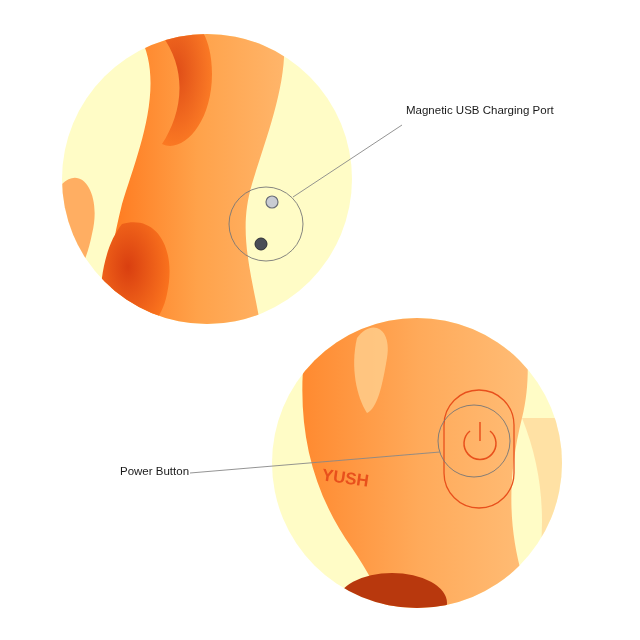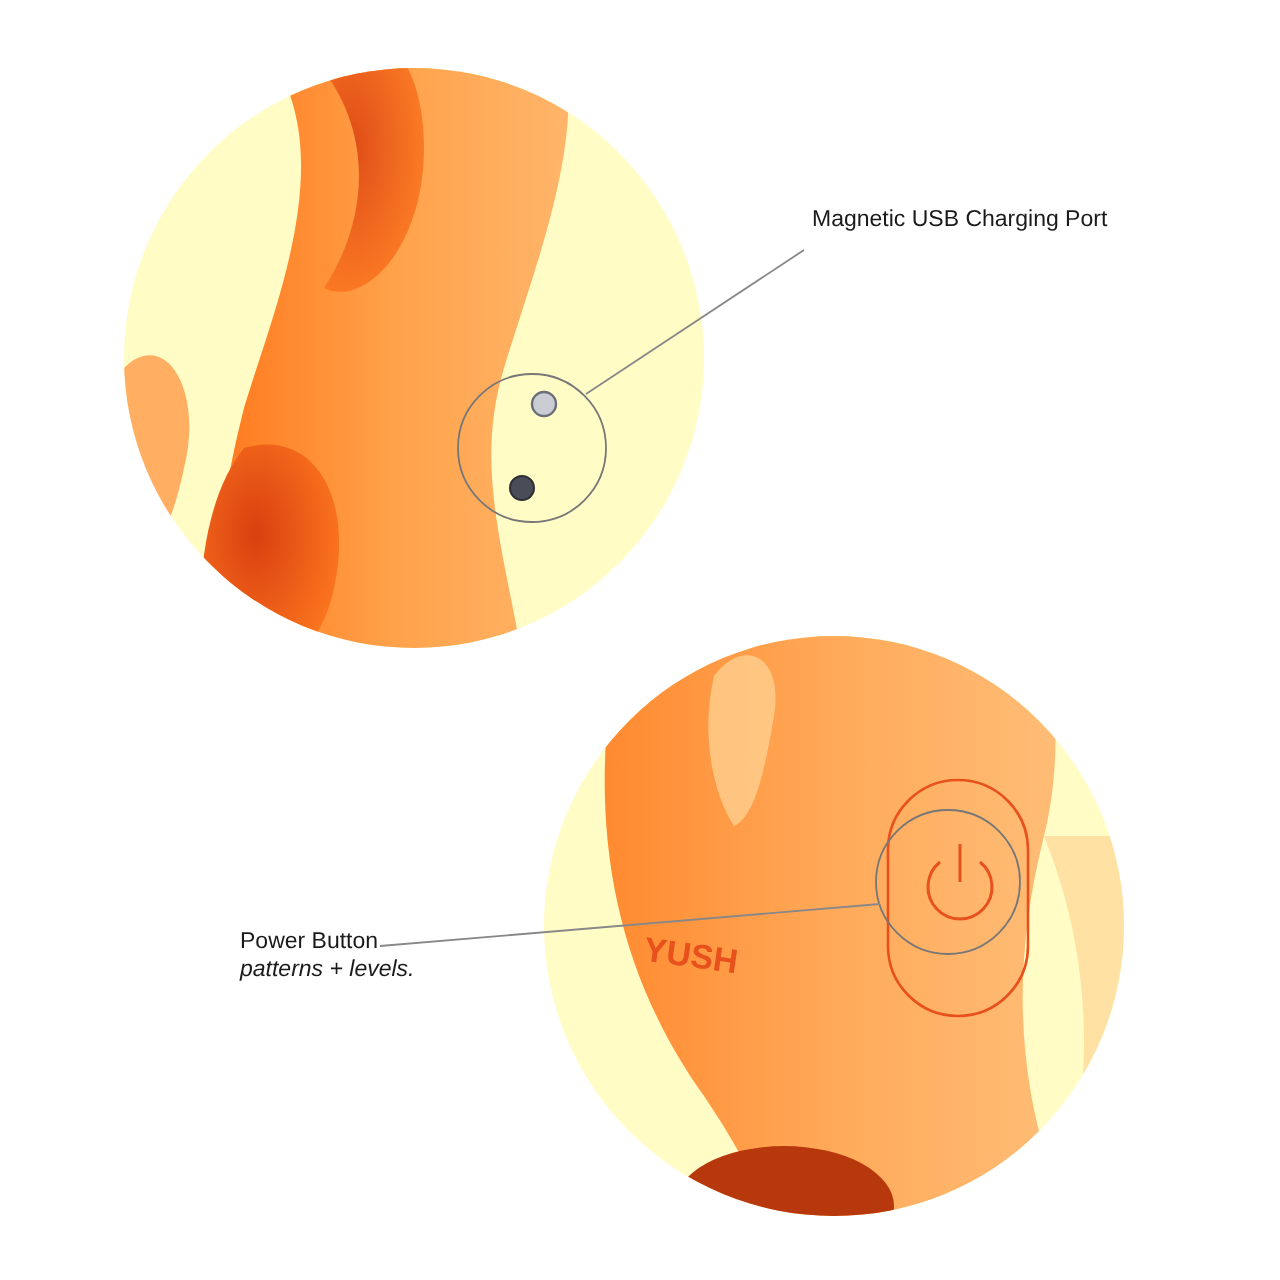--- a/index.html
+++ b/index.html
@@ -79,14 +79,13 @@
 
 <svg class="callout-line" width="640" height="640" viewBox="0 0 640 640" style="pointer-events:none">
   <line x1="293" y1="197" x2="402" y2="125" stroke="#888" stroke-width="0.9"></line>
   <line x1="190" y1="473" x2="440" y2="452" stroke="#888" stroke-width="0.9"></line>
 </svg>
 
 <div class="label" id="label-usb">Magnetic USB Charging Port</div>
 
 <div class="label" id="label-power">
   <span class="line1">Power Button</span>
-  <span class="line4">patterns + levels.</span>
 </div>
 
 </body></html>

